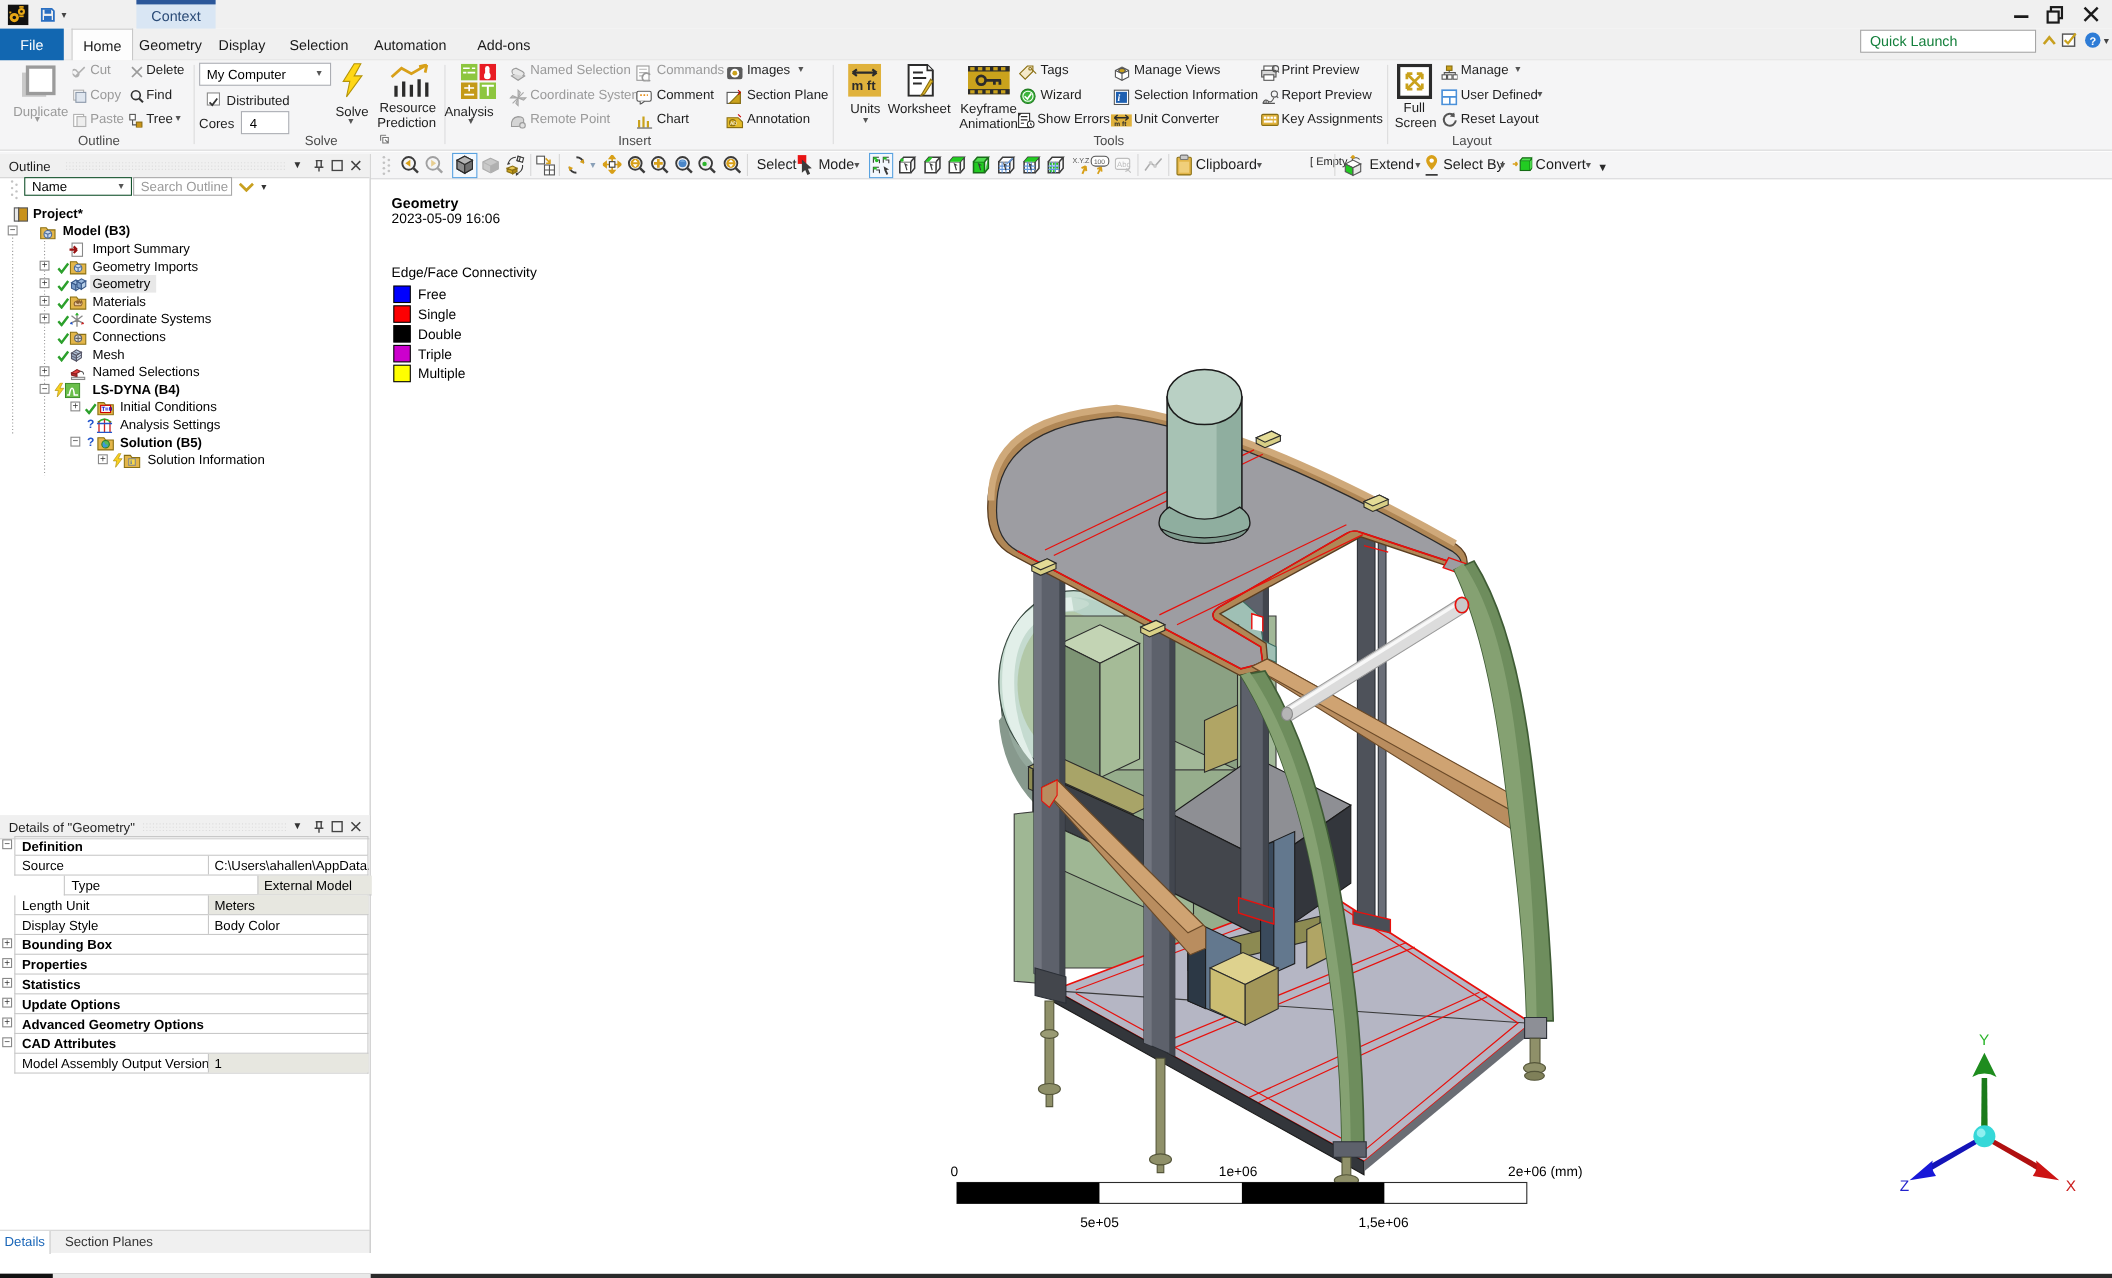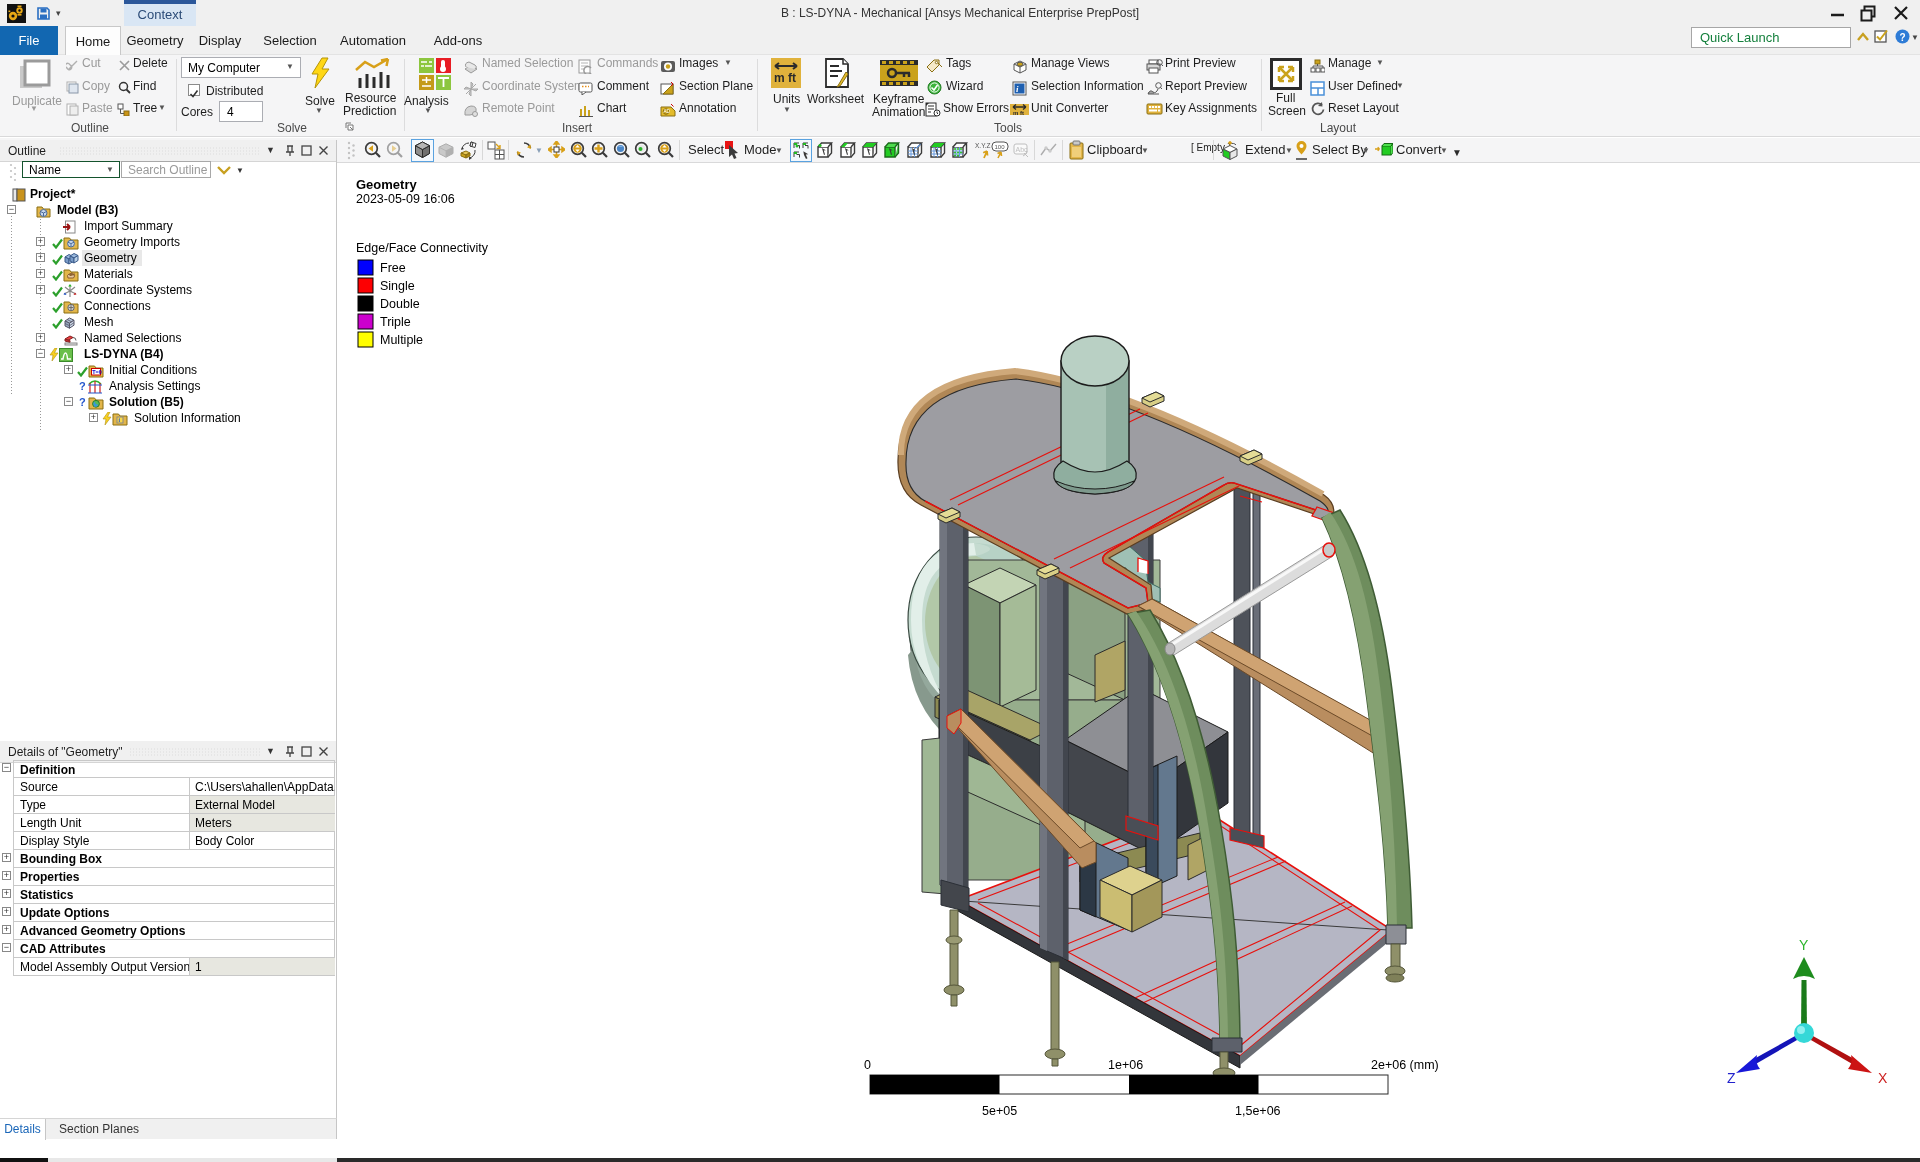--- a/index.html
+++ b/index.html
@@ -40,21 +40,20 @@
 
 #statusbar { left:0; top:1139px; width:1920px; height:19px; background:#0f70c8; color:#fff; font-size:13px; }
 #bottomstrip { left:0; top:1158px; width:1920px; height:4px; background:#2a2a2a; }
 
 #viewport { left:338px; top:164px; width:1582px; height:975px; background:#fff; }
 </style>
 </head>
 <body>
 <div id="page">
   <div class="abs" id="titlebar"></div>
-  <div class="abs" id="titletext">B : LS-DYNA - Mechanical [Ansys Mechanical Enterprise PrepPost]</div>
   <svg class="abs" style="left:7px;top:4px" width="19" height="19">
       <rect x="0" y="0" width="19" height="19" fill="#111"></rect>
       <g fill="#e8a815">
         <circle cx="6" cy="12" r="4.2"></circle>
         <circle cx="12.5" cy="6.5" r="3.2"></circle>
         <circle cx="6" cy="12" r="1.6" fill="#111"></circle>
         <circle cx="12.5" cy="6.5" r="1.2" fill="#111"></circle>
         <rect x="10.5" y="1.5" width="4" height="1.6"></rect>
         <rect x="10.5" y="10" width="4" height="1.6"></rect>
         <rect x="1.5" y="6.5" width="1.8" height="1.6"></rect>
@@ -796,21 +795,21 @@
           <path d="M1.5 1.5 L9.5 9.5 M9.5 1.5 L1.5 9.5" stroke="#444" stroke-width="1.4"></path>
         </svg>
     </div>
     <div class="drow" style="top:19px;border-top:1px solid #c8c8c8;">
         <div class="dlabel cat">Definition</div>
       </div>
     <div class="drow" style="top:37px;">
         <div class="dlabel">Source</div>
         <div class="dval" style="overflow:hidden;white-space:nowrap;">C:\Users\ahallen\AppData...</div>
       </div>
-    <div class="drow" style="top:55px;">
+    <div class="drow" style="top:55px;margin-left:45px;">
         <div class="dlabel">Type</div>
         <div class="dval dgray">External Model</div>
       </div>
     <div class="drow" style="top:73px;">
         <div class="dlabel">Length Unit</div>
         <div class="dval dgray">Meters</div>
       </div>
     <div class="drow" style="top:91px;">
         <div class="dlabel">Display Style</div>
         <div class="dval">Body Color</div>

